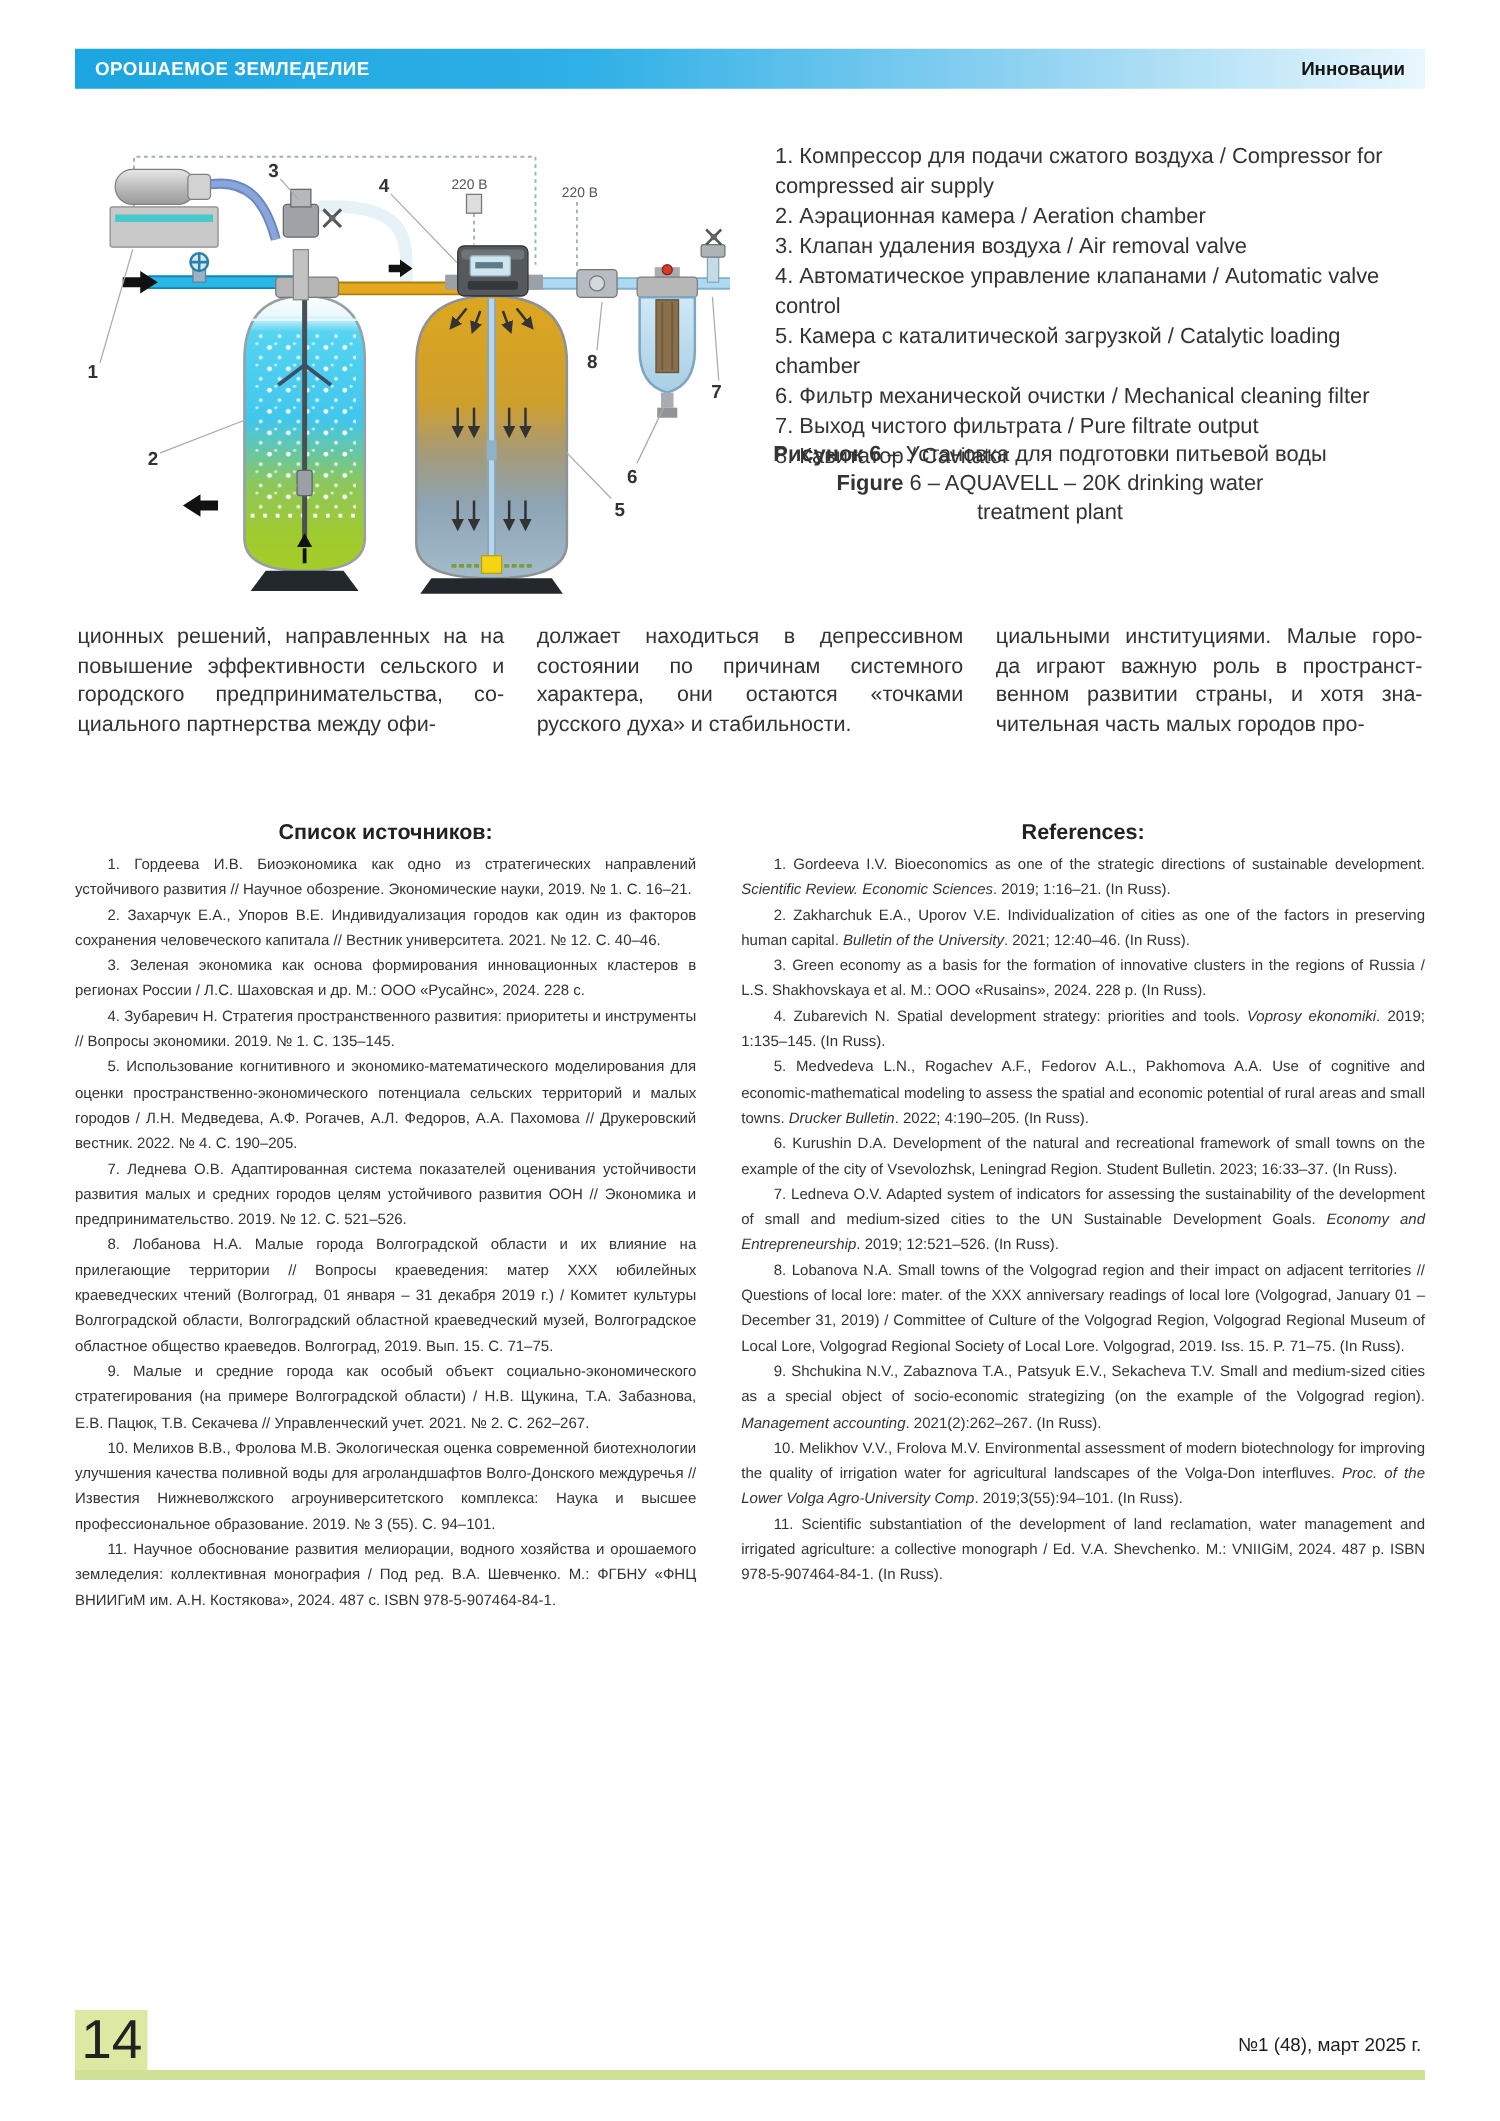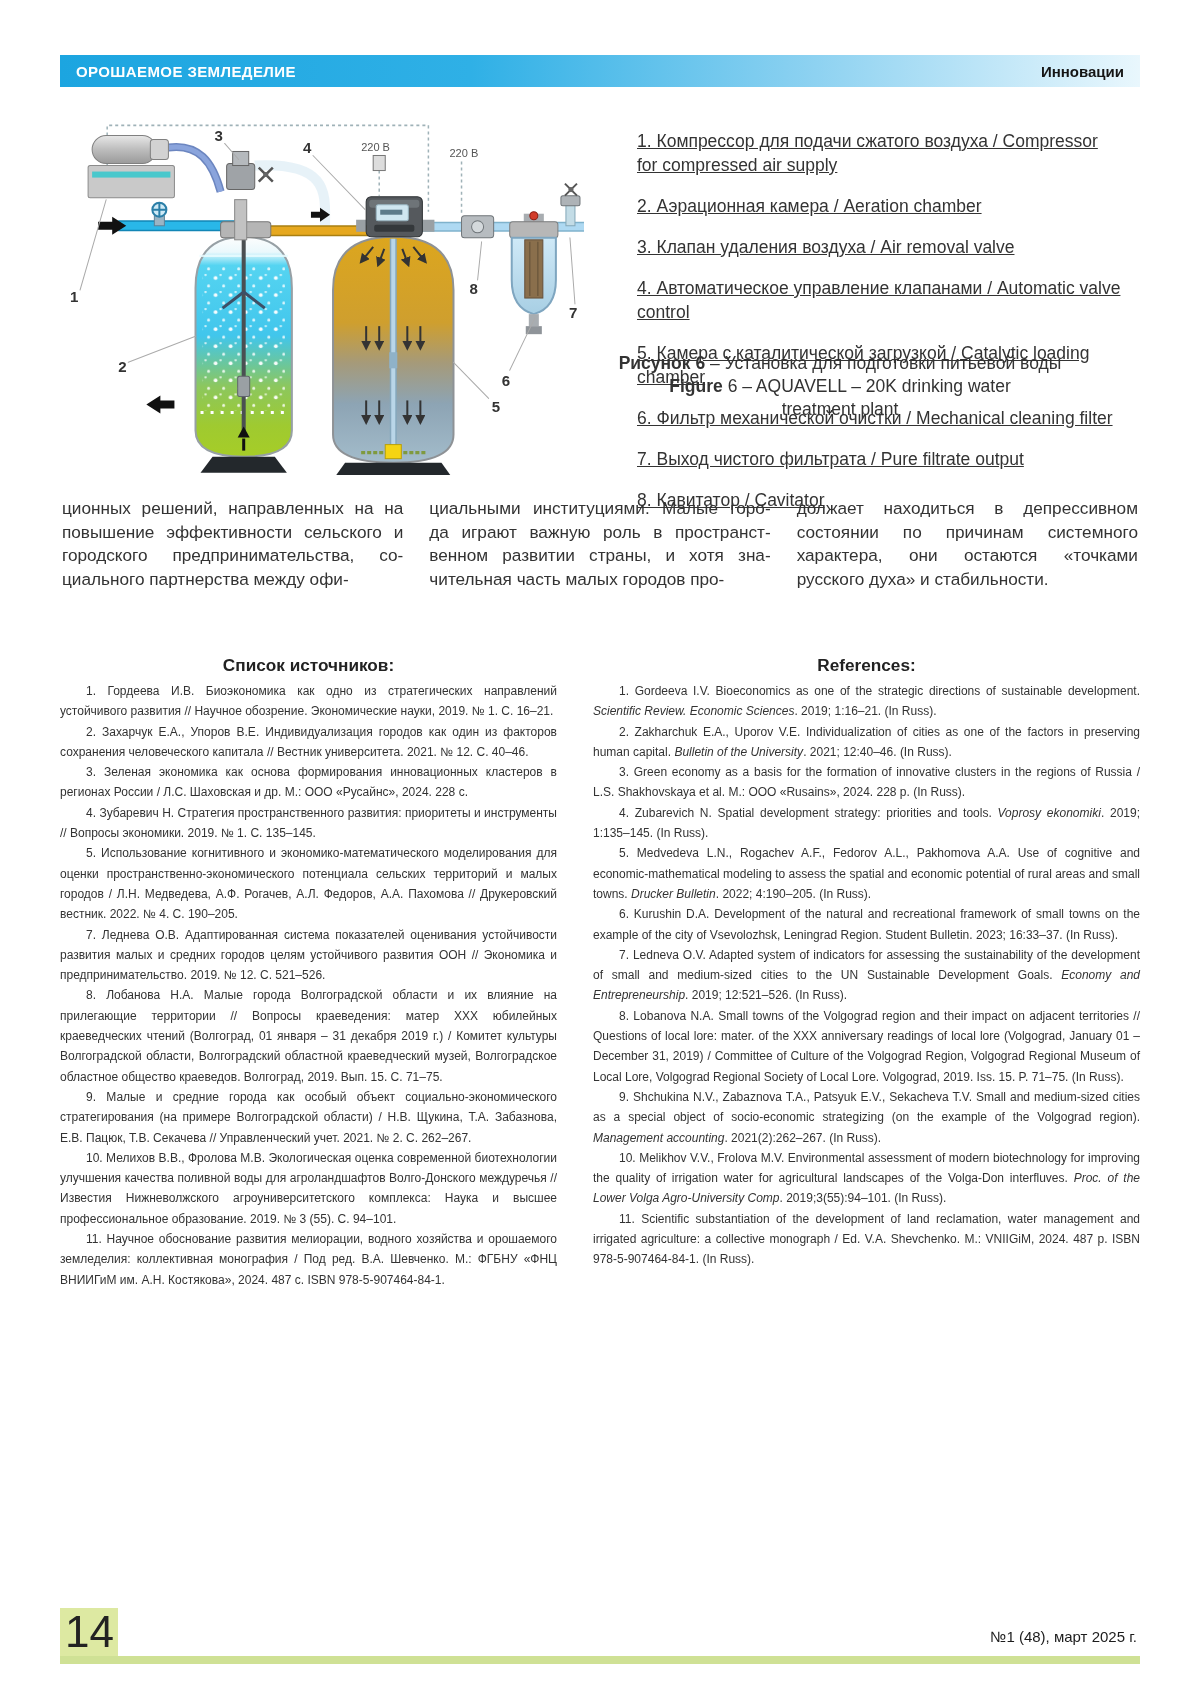--- a/index.html
+++ b/index.html
@@ -1,26 +1,26 @@
 <!DOCTYPE html>
 <html><head>
 <meta charset="utf-8">
 <style>
   html,body{margin:0;padding:0;background:#ffffff;}
   .page{position:relative;width:1200px;height:1697px;background:#fff;overflow:hidden;
         font-family:"Liberation Sans","DejaVu Sans",sans-serif;color:#2e2e2e;}
-  .header{position:absolute;left:60px;top:55px;width:1080px;height:30px;box-sizing:border-box;
+  .header{position:absolute;left:60px;top:39px;width:1080px;height:30px;box-sizing:border-box;
           display:flex;align-items:center;justify-content:space-between;padding:16px 16px;
           background:linear-gradient(90deg,#1ca5e0 0%,#2fb0e6 38%,#8ed2f1 70%,#e9f7fd 100%);text-align:center;}
   .header-left{color:#fff;font-weight:bold;font-size:15px;letter-spacing:.4px;}
   .header-right{color:#151515;font-weight:bold;font-size:15px;}
 
   .diagram{position:absolute;left:62px;top:103px;width:522px;height:372px;}
   .components{position:absolute;left:620px;top:112px;width:520px;font-size:17.5px;line-height:24px;color:#333;}
-  .components p{margin:17px;text-decoration:underline;}
+  .components p{margin:0;}
   .caption{position:absolute;left:540px;top:352px;width:600px;text-align:center;
            font-size:17.5px;line-height:23px;color:#333;}
   .caption b{font-weight:bold;}
 
   .bodycols{position:absolute;left:62px;top:497px;width:1076px;display:flex;gap:26px;
             font-size:17.2px;line-height:23.5px;color:#333;}
   .bodycols .col{flex:1;min-width:0;}
   .jline{text-align:justify;text-align-last:justify;}
   .jline.last{text-align-last:left;}
 
@@ -249,30 +249,30 @@
   </div>
 
   <div class="bodycols">
     <div class="col">
         <div class="jline">ционных решений, направленных на на</div>
         <div class="jline">повышение эффективности сельского и</div>
         <div class="jline">городского предпринимательства, со-</div>
         <div class="jline last">циального партнерства между офи-</div>
       </div>
     <div class="col">
+        <div class="jline">должает находиться в депрессивном</div>
+        <div class="jline">состоянии по причинам системного</div>
+        <div class="jline">характера, они остаются «точками</div>
+        <div class="jline last">русского духа» и стабильности.</div>
+      </div>
+    <div class="col">
         <div class="jline">циальными институциями. Малые горо-</div>
         <div class="jline">да играют важную роль в пространст-</div>
         <div class="jline">венном развитии страны, и хотя зна-</div>
         <div class="jline last">чительная часть малых городов про-</div>
-      </div>
-    <div class="col">
-        <div class="jline">должает находиться в депрессивном</div>
-        <div class="jline">состоянии по причинам системного</div>
-        <div class="jline">характера, они остаются «точками</div>
-        <div class="jline last">русского духа» и стабильности.</div>
       </div>
   </div>
 
   <div class="refs">
     <div class="refcol-left">
       <p class="ref-head">Список источников:</p>
       <div>
           <p class="ref-item">1. Гордеева И.В. Биоэкономика как одно из стратегических направлений устойчивого развития // Научное обозрение. Экономические науки, 2019. № 1. С. 16–21.</p>
           <p class="ref-item">2. Захарчук Е.А., Упоров В.Е. Индивидуализация городов как один из факторов сохранения человеческого капитала // Вестник университета. 2021. № 12. С. 40–46.</p>
           <p class="ref-item">3. Зеленая экономика как основа формирования инновационных кластеров в регионах России / Л.С. Шаховская и др. М.: ООО «Русайнс», 2024. 228 с.</p>

